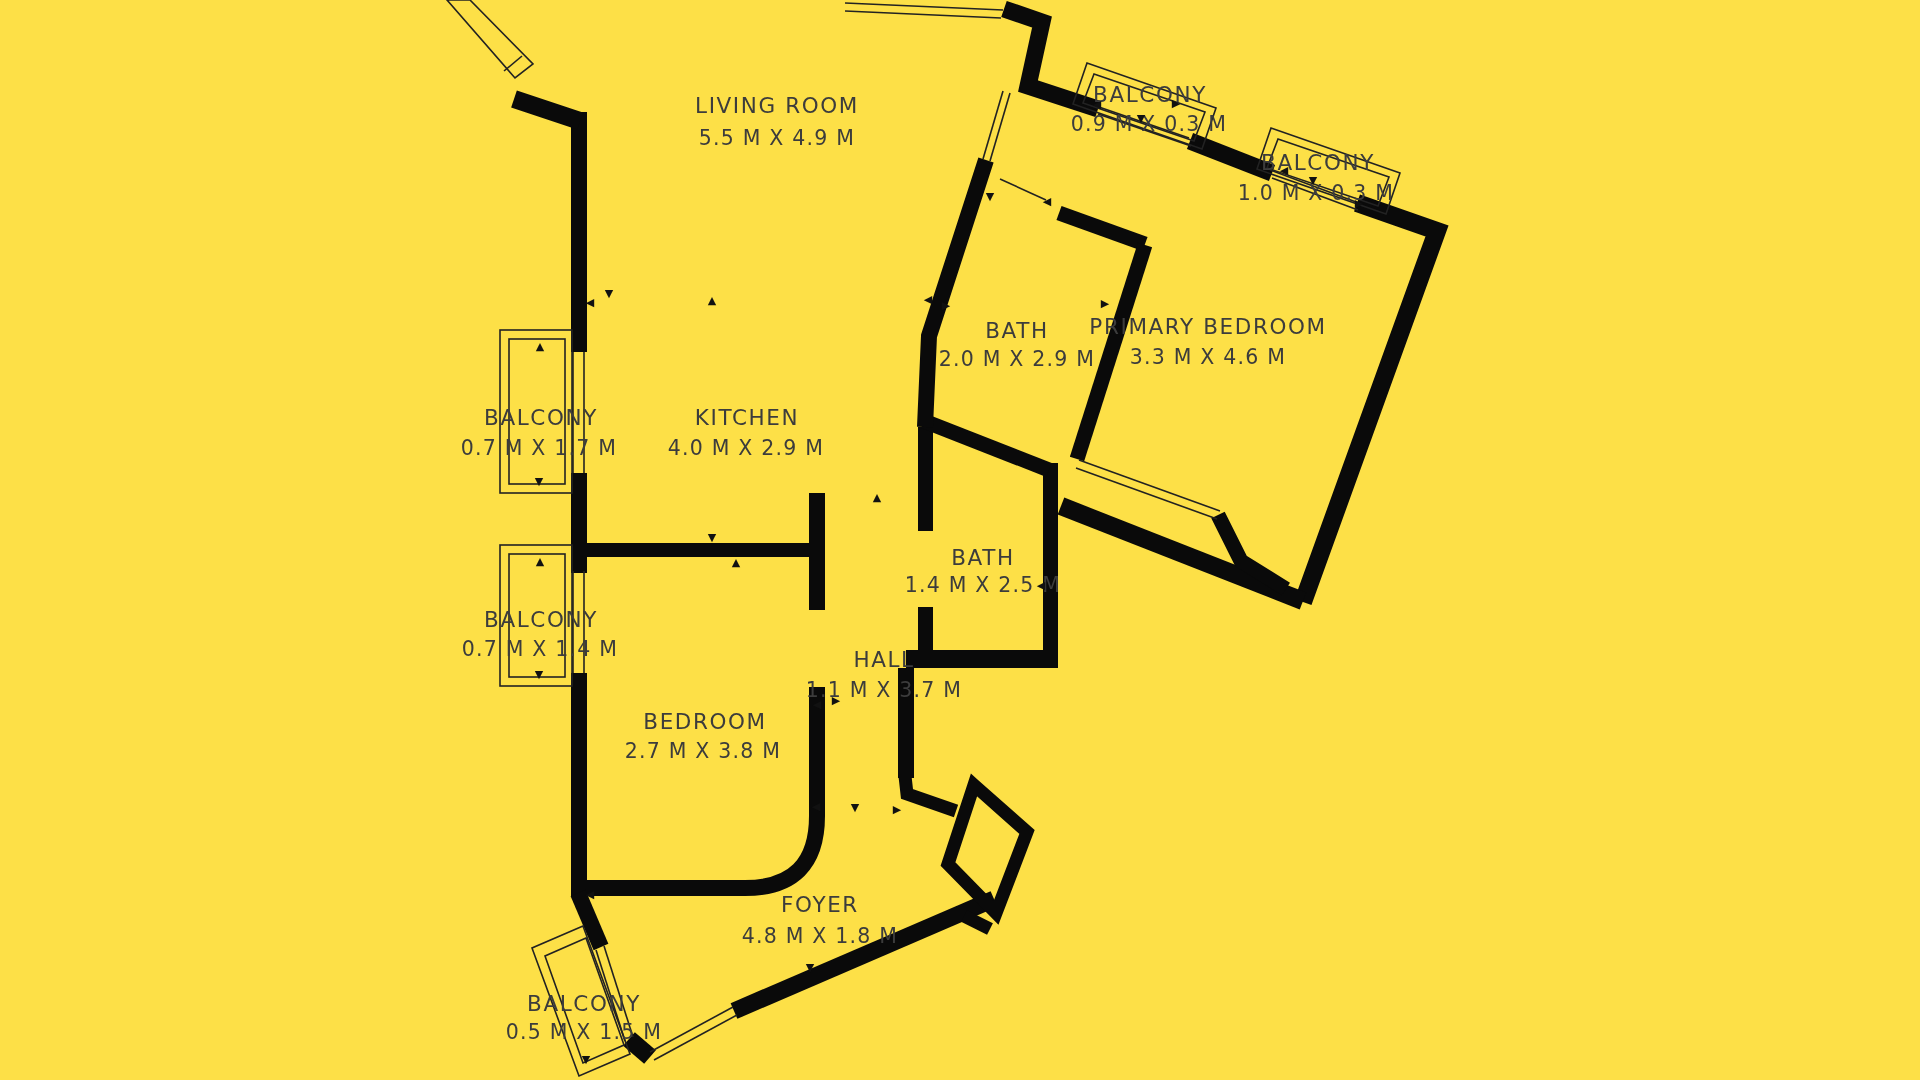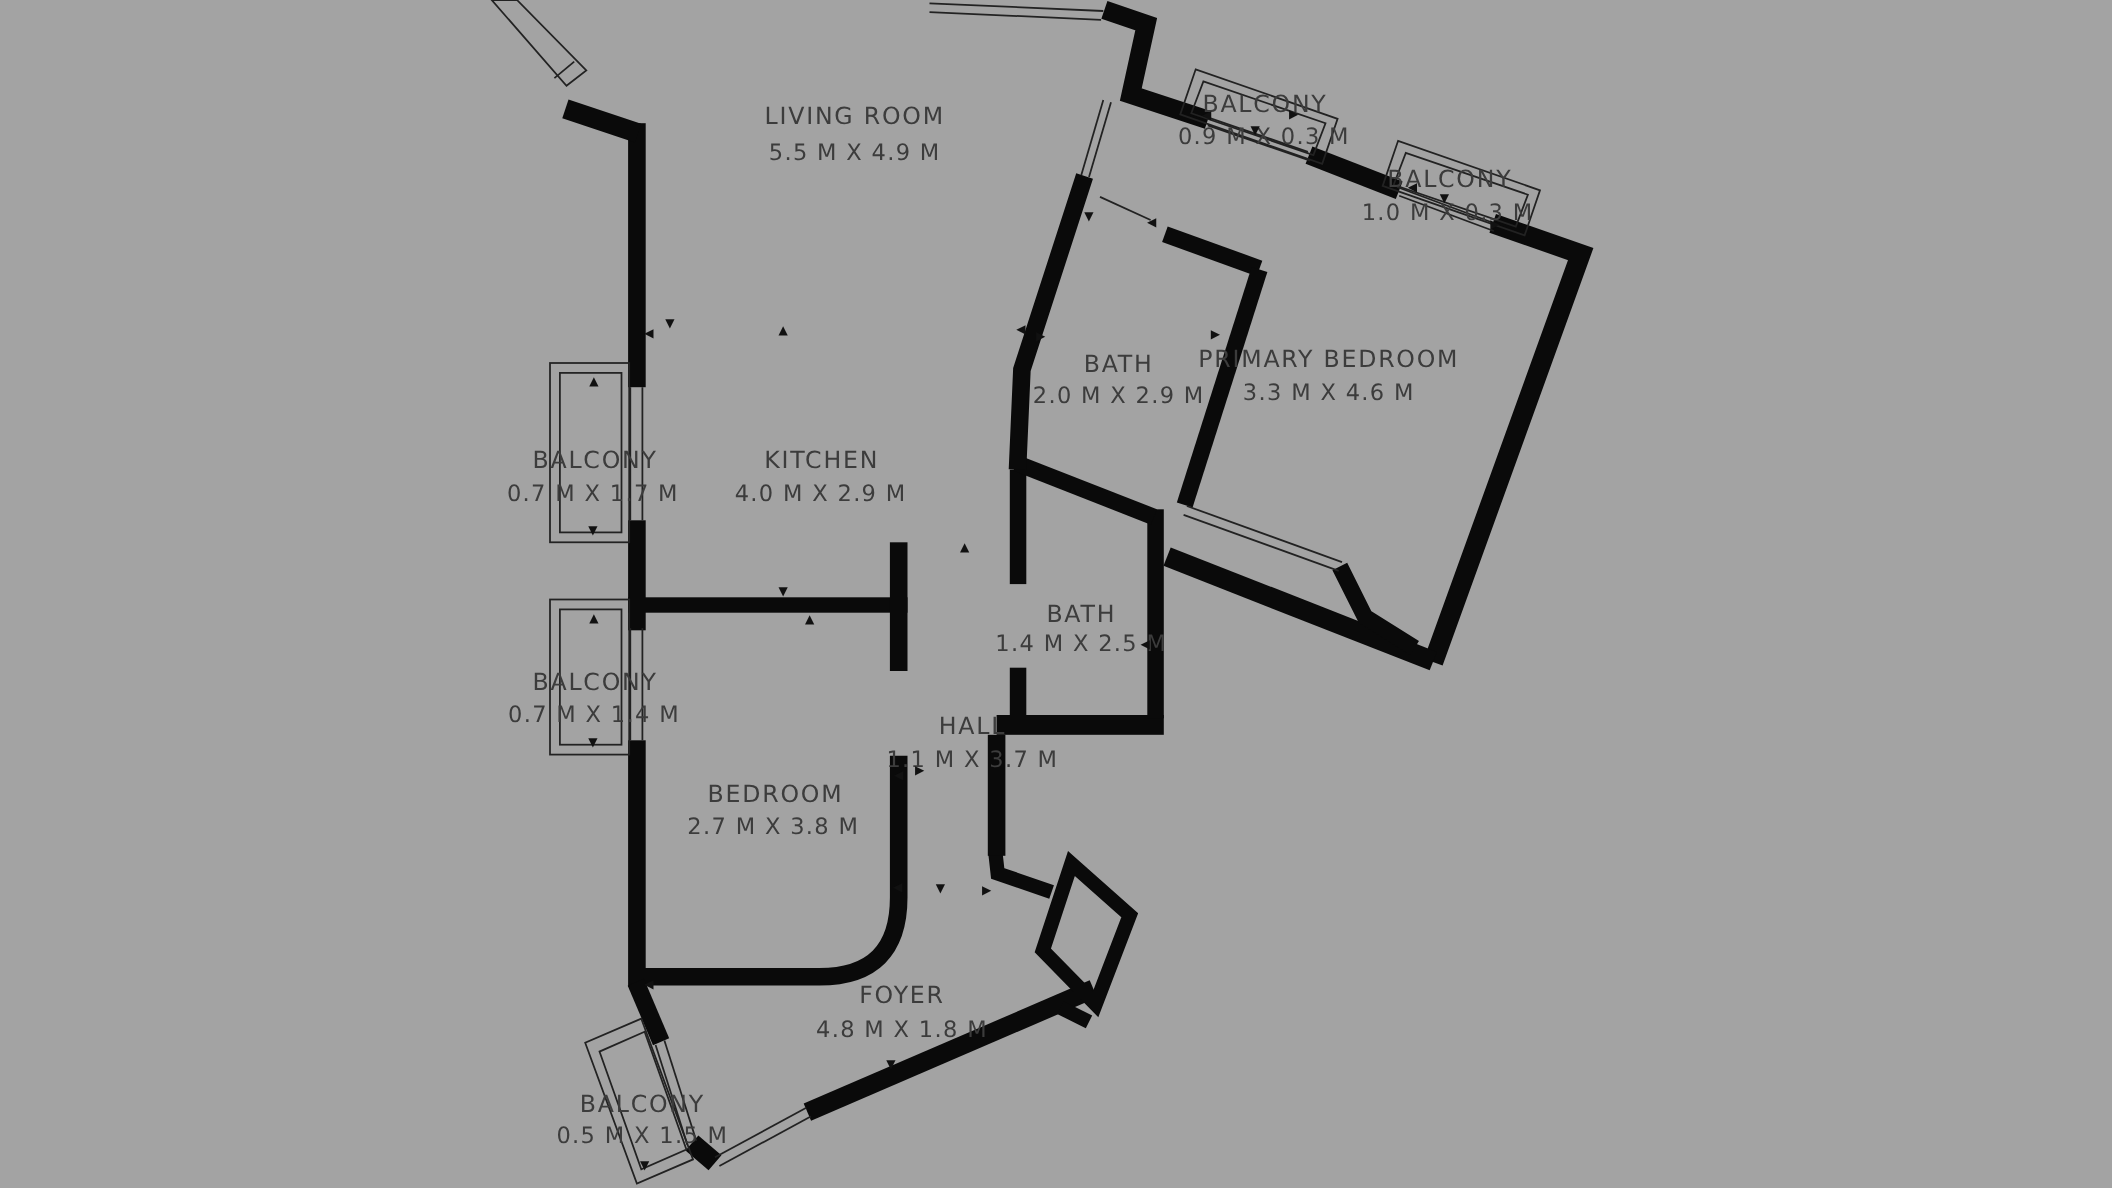--- a/index.html
+++ b/index.html
@@ -1,16 +1,16 @@
 <!DOCTYPE html>
 <html><head>
 <meta charset="utf-8">
 <style>
   html,body{margin:0;padding:0;background:#ffffff;width:1920px;height:1080px;overflow:hidden;}
-  .plan-wrap{width:1920px;height:1080px;background:#a3a3a3;}
+  .plan-wrap{width:1920px;height:1080px;background:#fde047;}
   svg{display:block;}
   .room-name, .room-dims{
     font-family:"DejaVu Sans","Liberation Sans",sans-serif;
     fill:#3c3c3c;
     text-anchor:middle;
   }
   .room-name{font-size:21.5px;letter-spacing:1.6px;}
   .room-dims{font-size:20.5px;letter-spacing:1.2px;}
   .marker{
     font-family:"DejaVu Sans","Liberation Sans",sans-serif;

